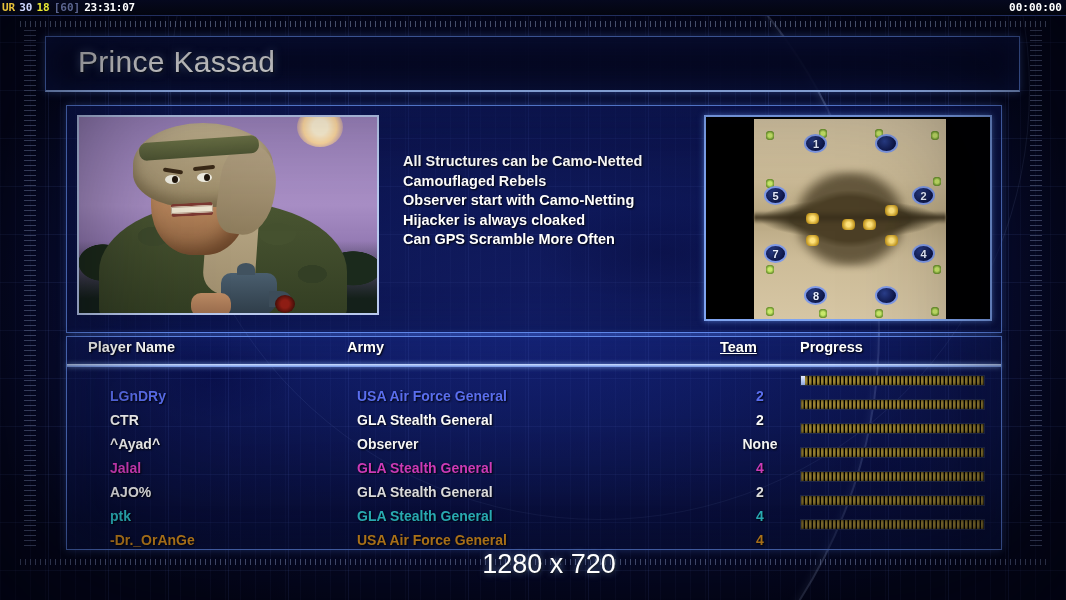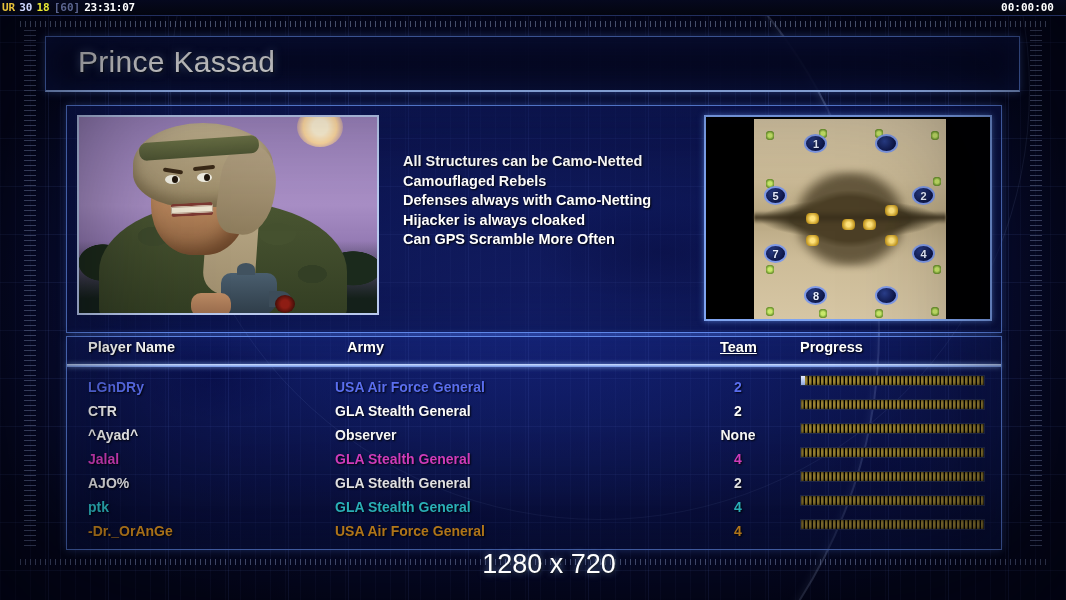--- a/index.html
+++ b/index.html
@@ -64,21 +64,21 @@
     display:flex; align-items:center; justify-content:space-between;
     font-family:"DejaVu Sans Mono", monospace; font-size:11px; font-weight:bold;
     z-index:40;
   }
   .hud-left{ display:flex; gap:4px; padding-left:2px; align-items:baseline; }
   .hud-left .t-ur{ color:#e8c23a; }
   .hud-left .t-a{ color:#cfd8ff; }
   .hud-left .t-b{ color:#eaea34; }
   .hud-left .t-c{ color:#5b6590; }
   .hud-left .t-time{ color:#ffffff; letter-spacing:-.3px; }
-  .hud-right{ color:#ffffff; padding-right:12px; letter-spacing:0px;text-align:right; }
+  .hud-right{ color:#ffffff; padding-right:4px; letter-spacing:0px;text-align:right; }
 
   
   .ruler-h{
     position:absolute; height:12px;
     background-image:repeating-linear-gradient(to right,
       rgba(175,195,255,.55) 0 1px, transparent 1px 5px);
     background-size:100% 6px; background-repeat:repeat-x;
     background-position:0 3px;
   }
   .ruler-h.tall{
@@ -288,21 +288,21 @@
   .hdr-prog{ left:733px; }
   .hdr-rule{
     position:absolute; left:0; top:25px; width:100%; height:3px;
     background:linear-gradient(to bottom,#cfe0ff,#6f93e6);
     box-shadow:0 0 5px rgba(150,190,255,.8);
   }
 
   .rows{ position:absolute; left:0; top:32px; width:100%; }
   .row{ position:relative; height:24px; font-size:14px; font-weight:bold;
         text-shadow:1px 1px 2px rgba(0,0,0,.9); }
-  .cell{ position:absolute; top:10px; }
+  .cell{ position:absolute; top:19px;margin-left:22px; }
   .c-name{ left:21px; }
   .c-army{ left:268px; }
   .c-team{ left:653px; width:36px; text-align:center; }
   .pbar{
     position:absolute; left:733px; top:6px; width:185px; height:11px;
     background:#0b0f2c;
     border:1px solid rgba(140,170,255,.18);
   }
   .pfill{
     position:absolute; left:0; top:0; height:100%;
@@ -381,21 +381,21 @@
         <div class="p-kettle-top"></div>
         <div class="p-kettle-spout"></div>
         <div class="p-kettle-fire"></div>
         <div class="p-hand"></div>
       </div>
     </div>
 
     <div class="bullets">
       <div>All Structures can be Camo-Netted</div>
       <div>Camouflaged Rebels</div>
-      <div>Defenses always with Camo-Netting</div>
+      <div>Observer start with Camo-Netting</div>
       <div>Hijacker is always cloaked</div>
       <div>Can GPS Scramble More Often</div>
     </div>
 
     <div class="map-wrap">
       <div class="map-inner" id="map-inner">
         <div class="map-dark"></div>
         <div class="map-river"></div>
       <div class="sup" style="left: 6%; top: 6%;"></div>
           <div class="sup" style="left: 34%; top: 5%;"></div>

